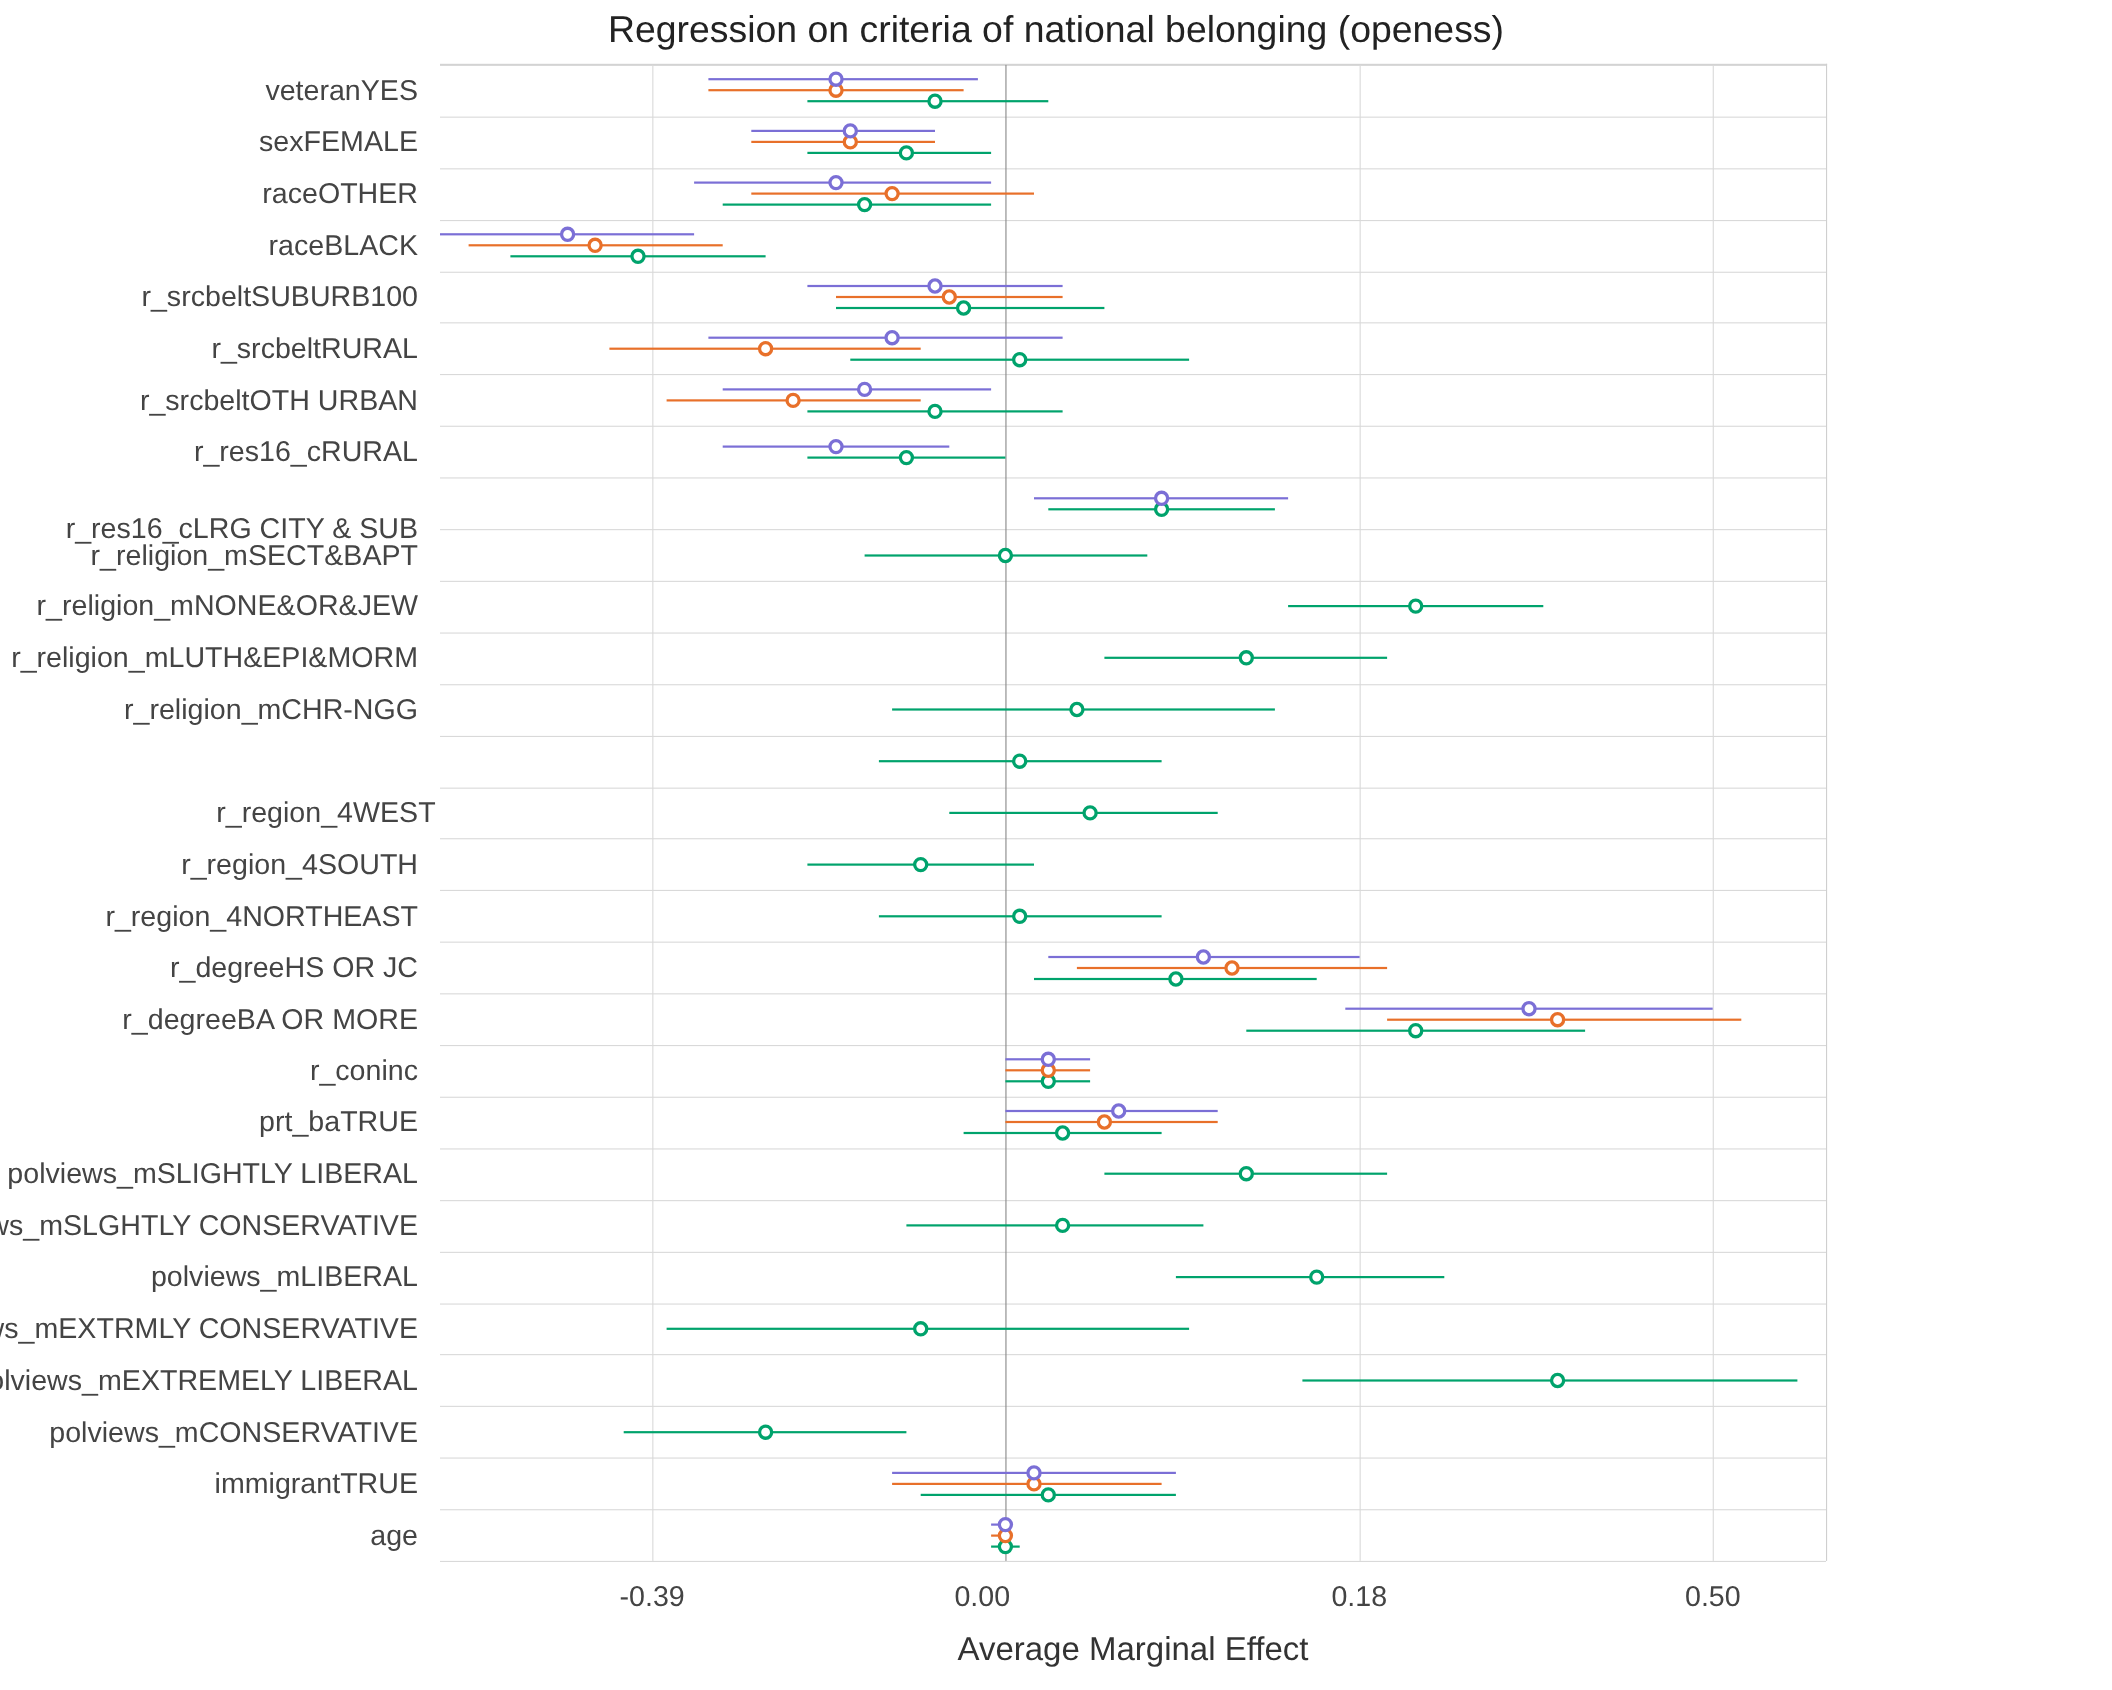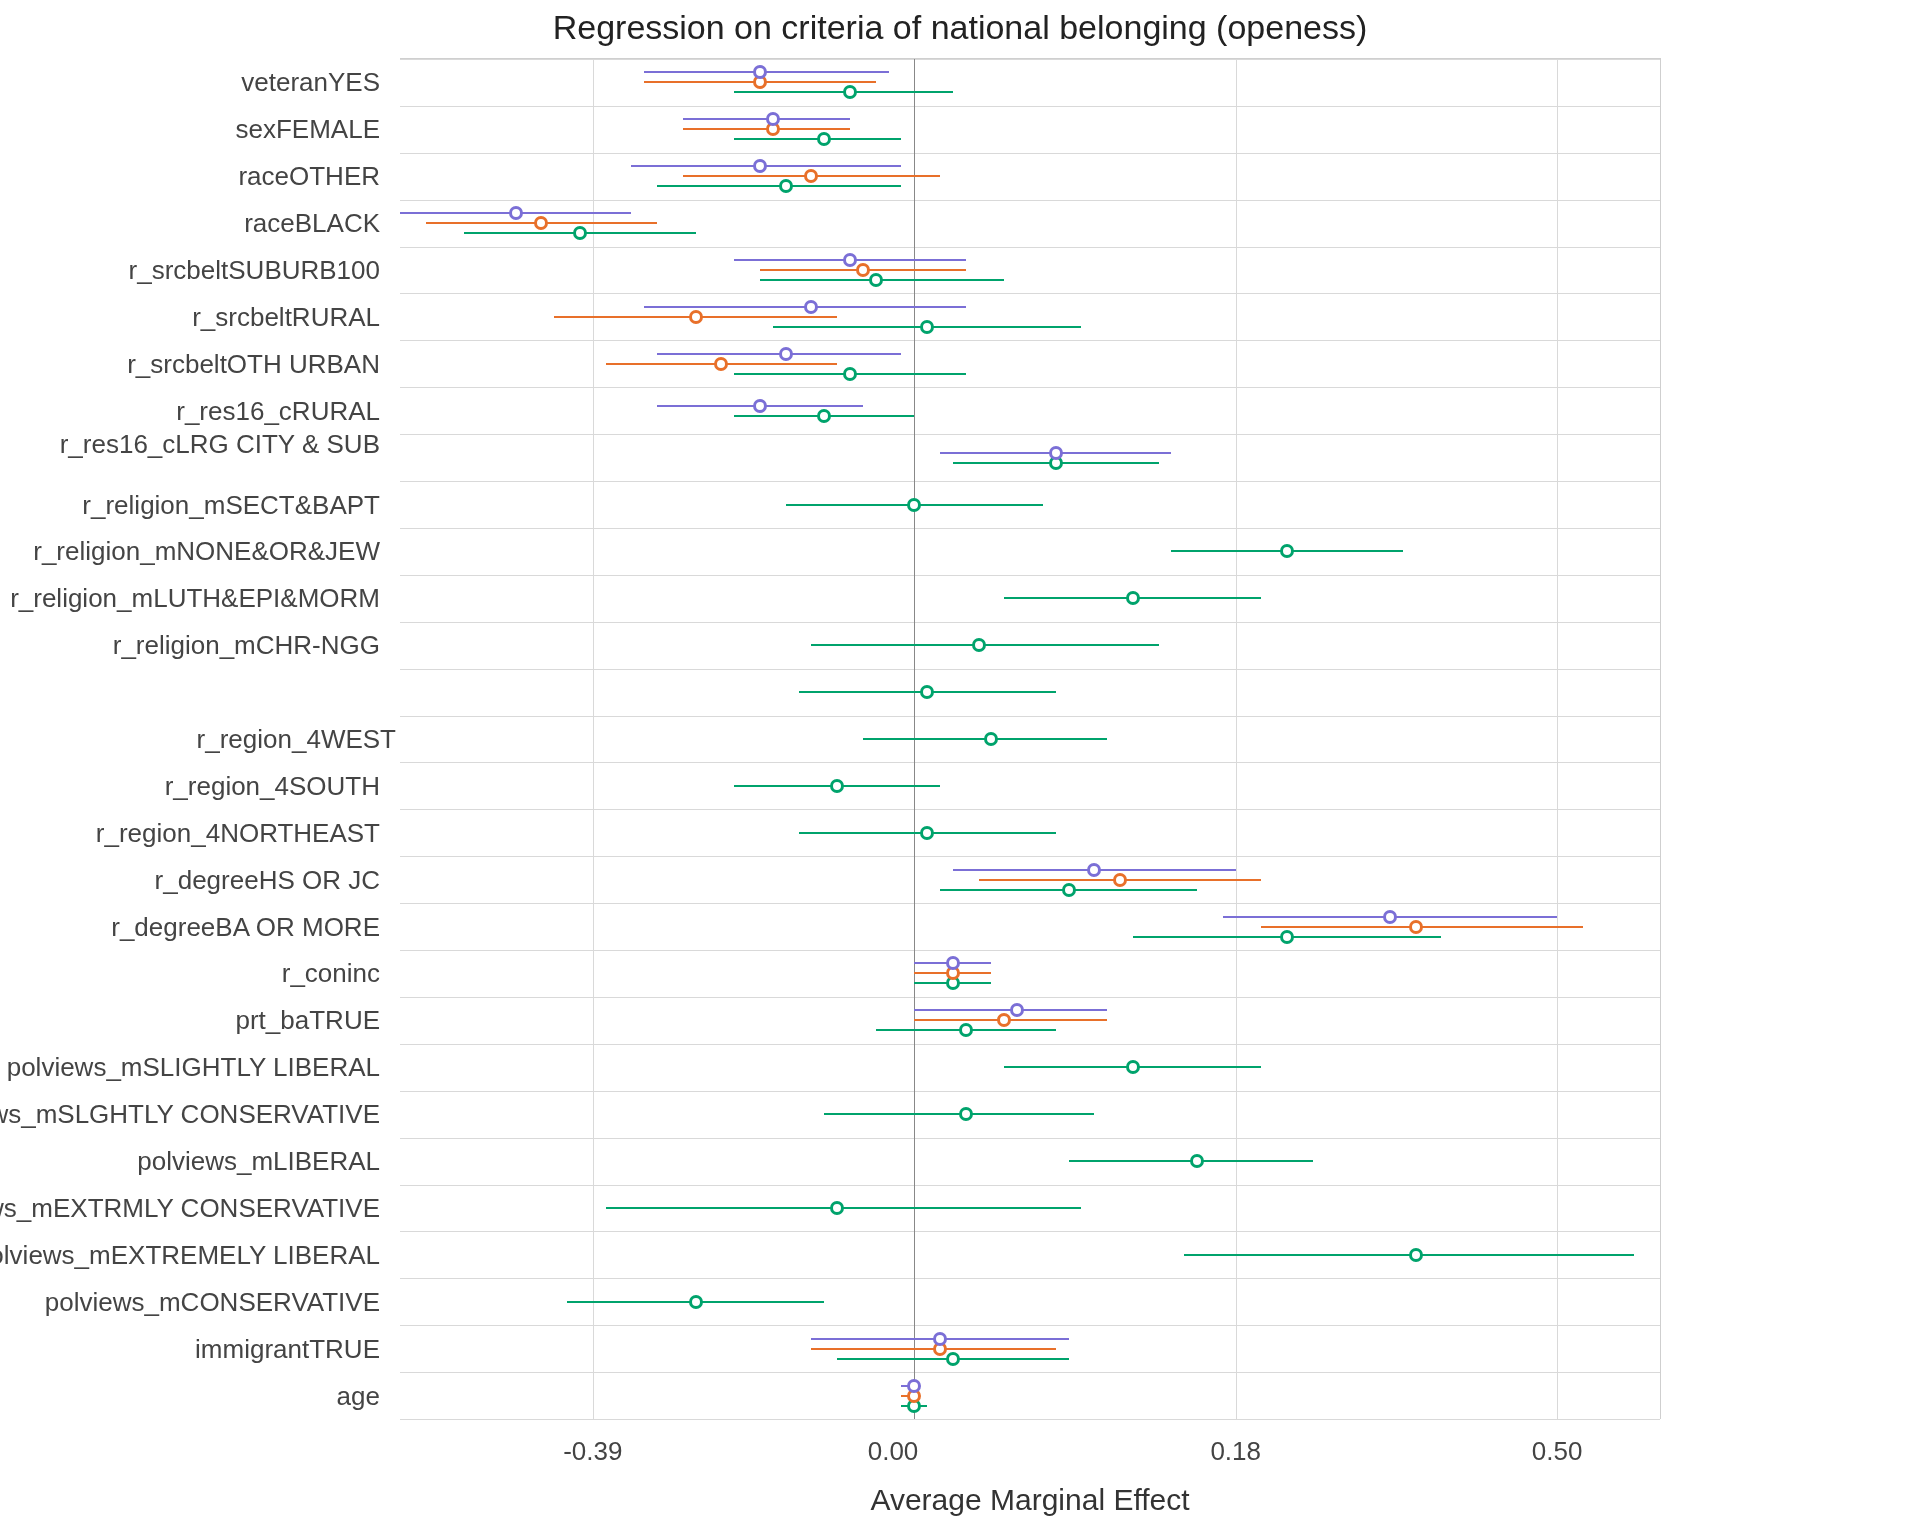--- a/index.html
+++ b/index.html
@@ -158,21 +158,21 @@
       <div class="vgrid" style="left: 1157.14px; top: 0px; width: 1px; height: 1360px;"></div>
       <div class="xlab" style="left: 1157.14px;">0.50</div>
       <div class="ylab" style="top: 23.4483px;">veteranYES</div>
       <div class="ylab" style="top: 70.3448px;">sexFEMALE</div>
       <div class="ylab" style="top: 117.241px;">raceOTHER</div>
       <div class="ylab" style="top: 164.138px;">raceBLACK</div>
       <div class="ylab" style="top: 211.034px;">r_srcbeltSUBURB100</div>
       <div class="ylab" style="top: 257.931px;">r_srcbeltRURAL</div>
       <div class="ylab" style="top: 304.828px;">r_srcbeltOTH URBAN</div>
       <div class="ylab" style="top: 351.724px;">r_res16_cRURAL</div>
-      <div class="ylab" style="top: 385px;">r_res16_cLRG CITY &amp; SUB</div>
+      <div class="ylab" style="top: 422px;">r_res16_cLRG CITY &amp; SUB</div>
       <div class="ylab" style="top: 445.517px;">r_religion_mSECT&amp;BAPT</div>
       <div class="ylab" style="top: 492.414px;">r_religion_mNONE&amp;OR&amp;JEW</div>
       <div class="ylab" style="top: 539.31px;">r_religion_mLUTH&amp;EPI&amp;MORM</div>
       <div class="ylab" style="top: 586.207px;">r_religion_mCHR-NGG</div>
       <div class="ylab" style="top: 680px; margin-left: 16px;">r_region_4WEST</div>
       <div class="ylab" style="top: 726.897px;">r_region_4SOUTH</div>
       <div class="ylab" style="top: 773.793px;">r_region_4NORTHEAST</div>
       <div class="ylab" style="top: 820.69px;">r_degreeHS OR JC</div>
       <div class="ylab" style="top: 867.586px;">r_degreeBA OR MORE</div>
       <div class="ylab" style="top: 914.483px;">r_coninc</div>

